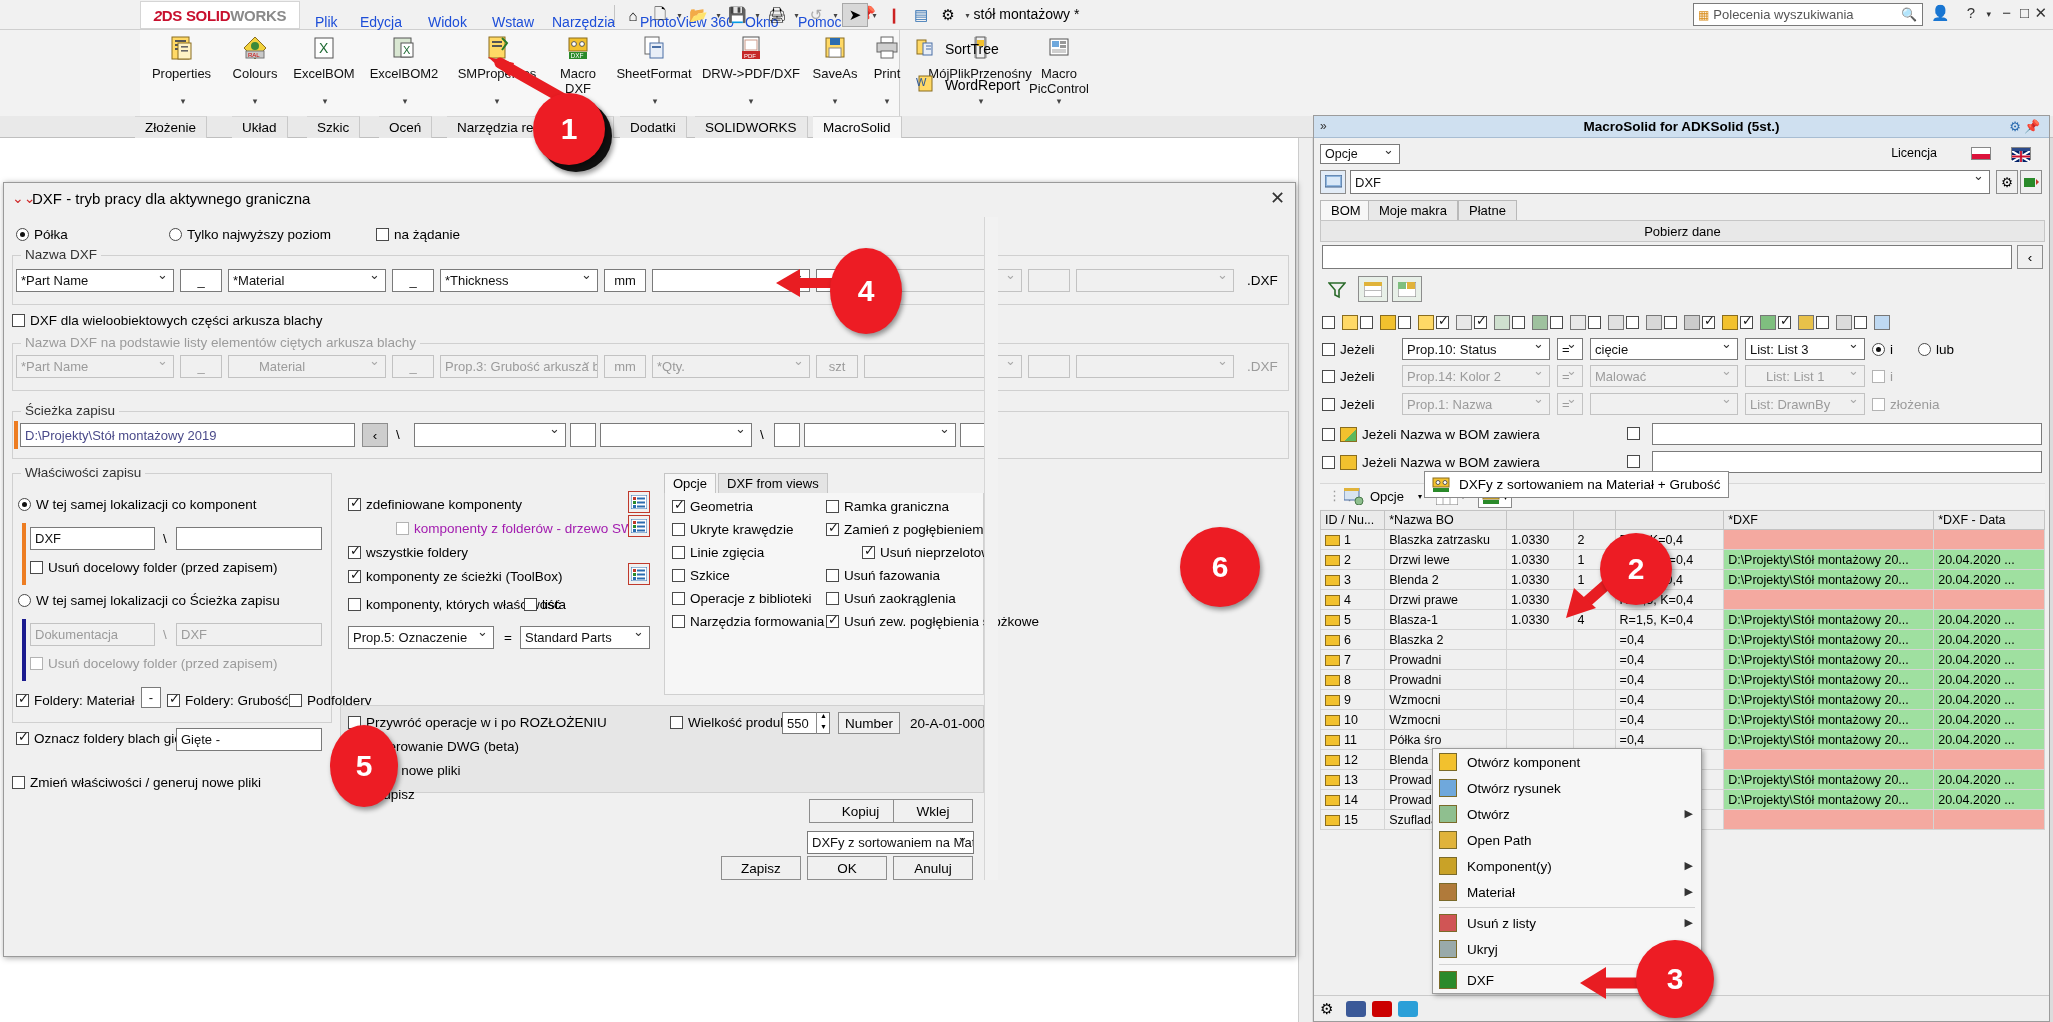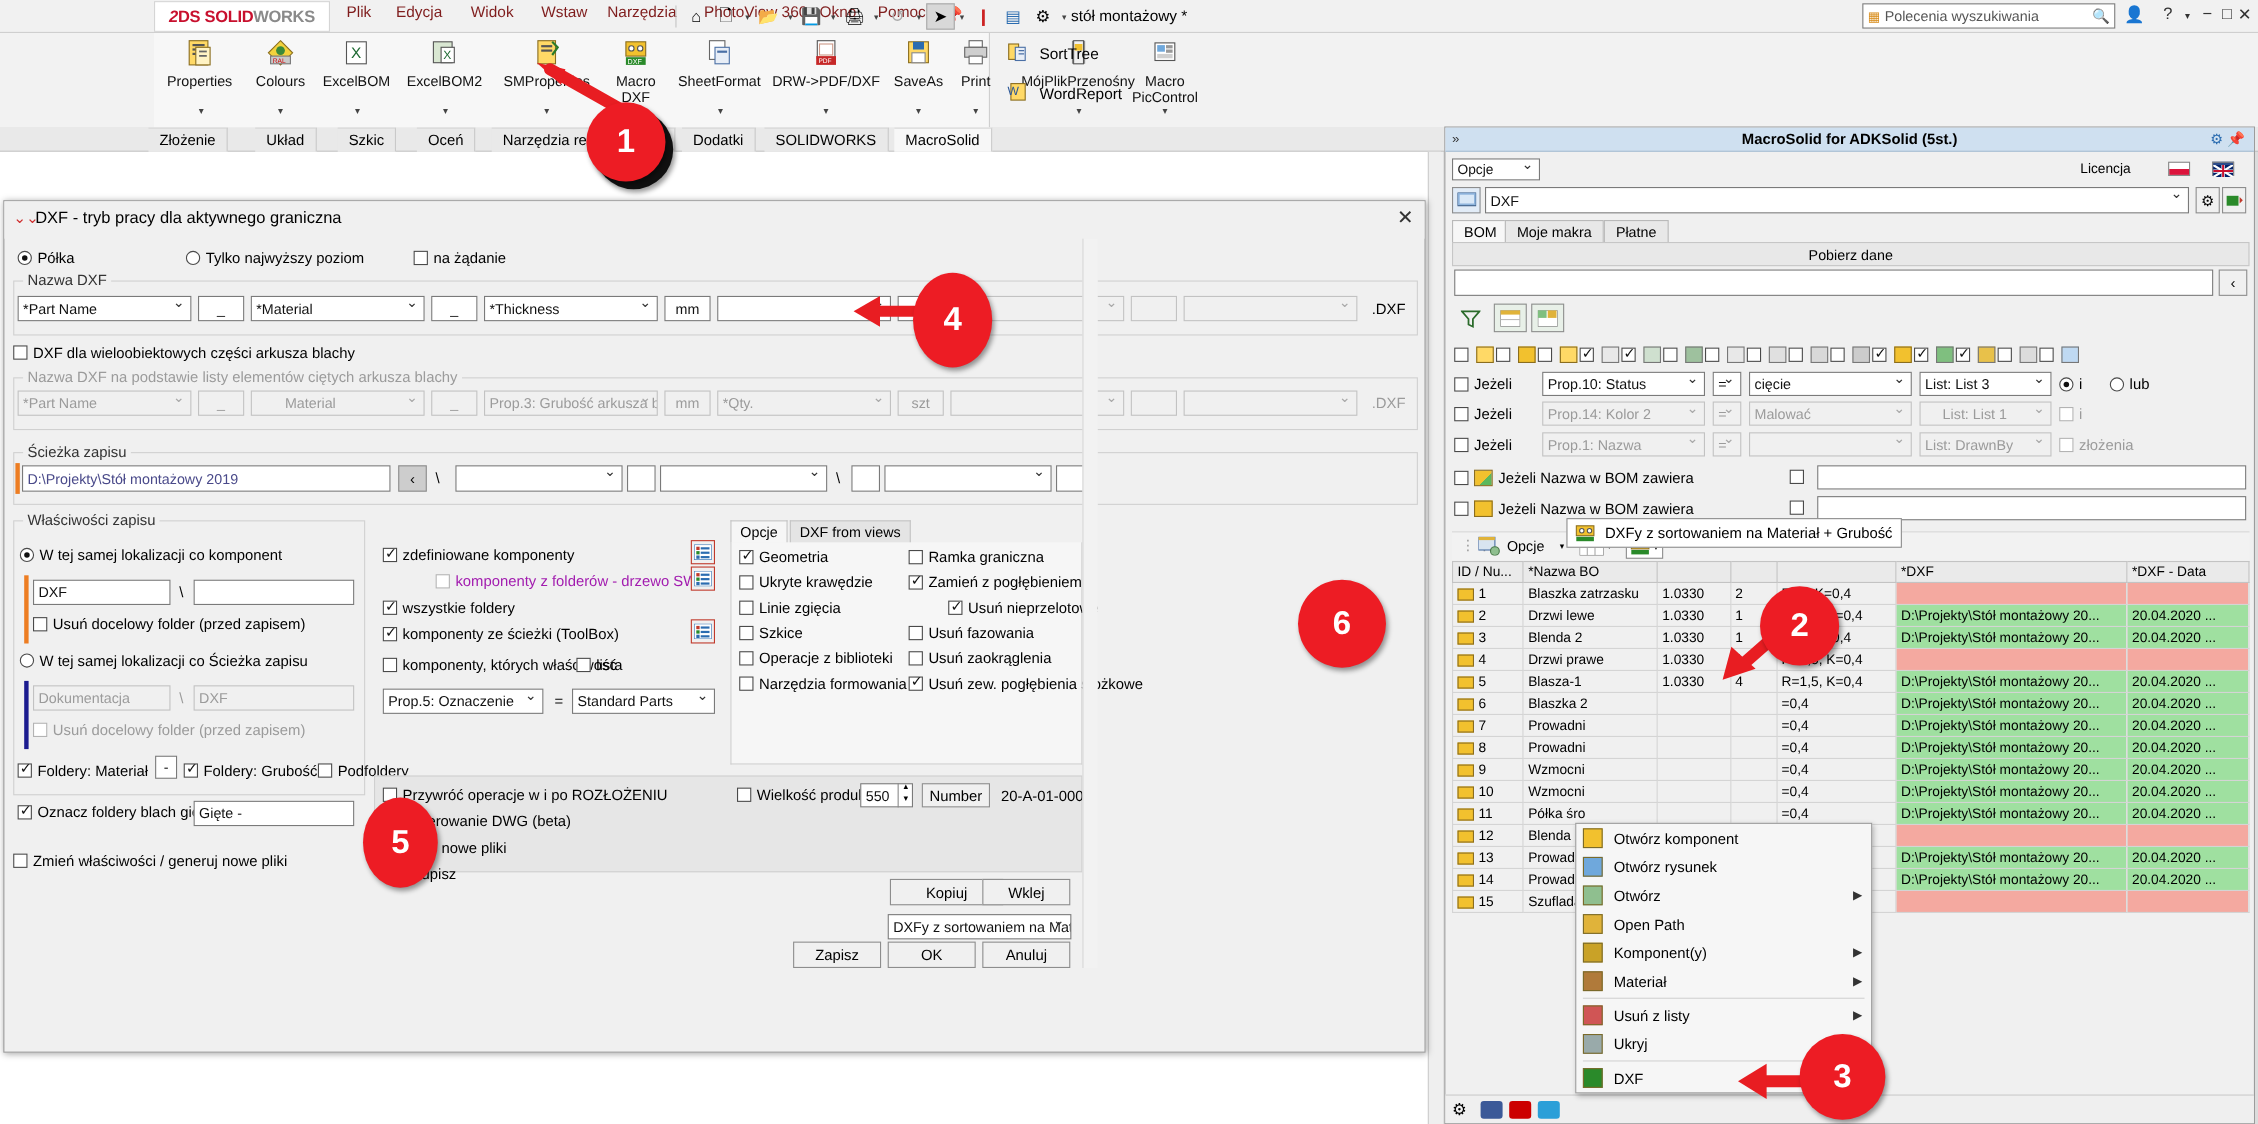--- a/index.html
+++ b/index.html
@@ -9,21 +9,21 @@
     font-family:"Liberation Sans", sans-serif;
     font-size:15px; color:#000; background:#fff;
     position:relative;
   }
   
   #sw-root { position:absolute; left:0; top:0; width:2053px; height:1022px; background:#dcdcdc; }
   #sw-menubar { position:absolute; left:0; top:0; width:2053px; height:30px; background:#f1f1f1; border-bottom:1px solid #cfcfcf; }
   #sw-logo { position:absolute; left:140px; top:1px; width:160px; height:28px; background:#fff; border:1px solid #d5d5d5; display:flex; align-items:center; justify-content:center; }
   #sw-logo .dslogo { color:#c8102e; font-weight:bold; font-size:15px; letter-spacing:-0.3px; }
   #sw-logo .dslogo .lt { color:#8a8a8a; font-weight:bold; }
-  .menu-item { position:absolute; top:2px; font-size:14px; color:#7f1d1d; }
+  .menu-item { position:absolute; top:14px; font-size:14px; color:#1d4ed8; }
   .pin-icon { position:absolute; left:585px; top:5px; color:#1a5fb4; font-size:15px; }
   #qat { position:absolute; left:610px; top:2px; height:26px; display:flex; align-items:center; gap:1px; }
   .qat-btn { width:26px; height:24px; display:flex; align-items:center; justify-content:center; font-size:15px; }
   .qat-caret { width:11px; height:24px; display:flex; align-items:center; justify-content:center; font-size:8px; color:#444; }
   .qat-sep { width:1px; height:20px; background:#c4c4c4; margin:0 4px; }
   #doc-title { position:absolute; left:0; right:0; top:6px; text-align:center; font-size:14px; }
   #search-box { position:absolute; right:130px; top:3px; width:230px; height:23px; background:#fff; border:1px solid #7a7a7a; display:flex; align-items:center; padding:0 4px; }
   #search-box .sicon { color:#d88c1a; font-size:12px; margin-right:4px; }
   #search-box .stext { font-size:13px; color:#555; flex:1; }
   #search-box .smag { color:#1a5fb4; font-size:13px; }

